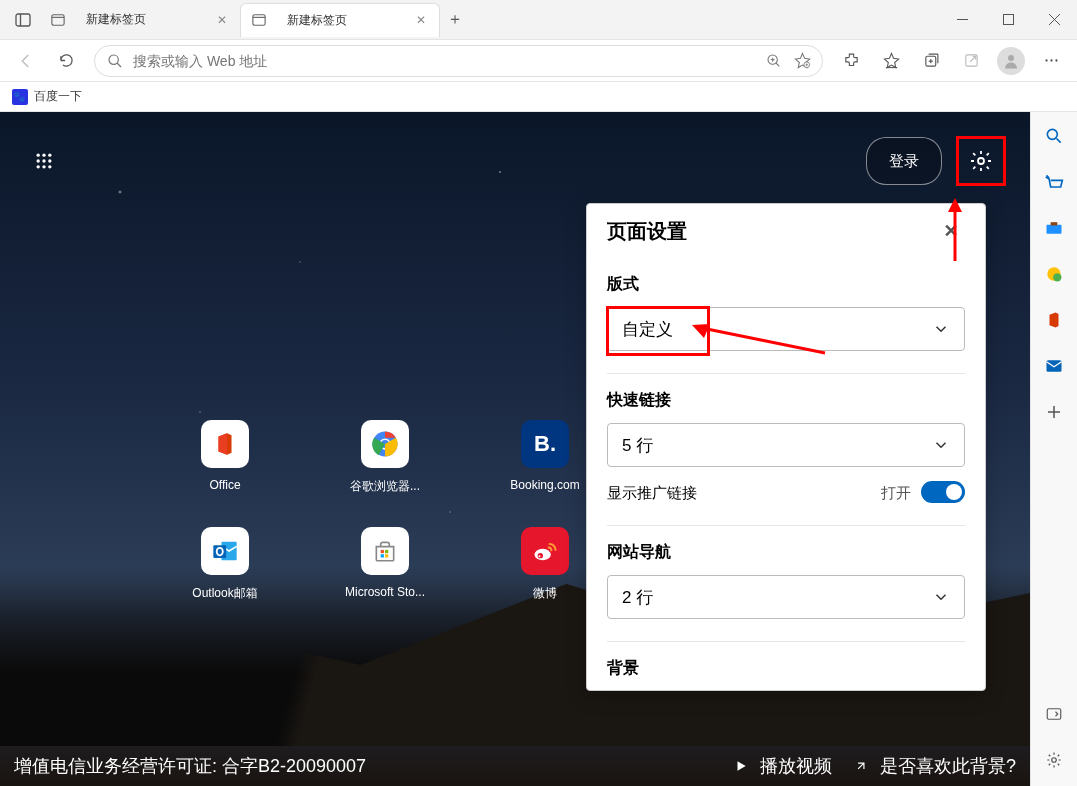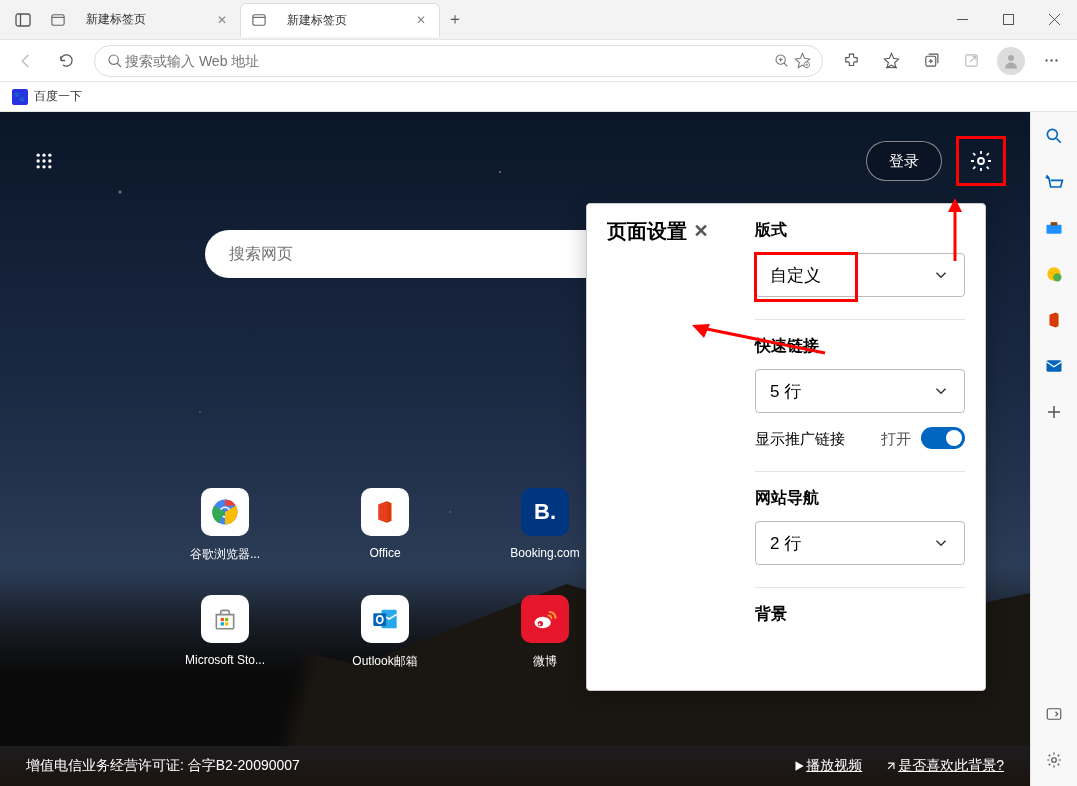--- a/index.html
+++ b/index.html
@@ -15,21 +15,21 @@
 .tab-favicon { width: 16px; height: 16px; display: flex; align-items: center; justify-content: center; color: #666; }
 .tab-close { width: 16px; height: 16px; display: flex; align-items: center; justify-content: center; color: #888; margin-left: auto; }
 .newtab-btn { width: 30px; height: 30px; display: flex; align-items: center; justify-content: center; color: #555; font-size: 16px; }
 .window-controls { display: flex; margin-left: auto; }
 .win-btn { width: 46px; height: 40px; display: flex; align-items: center; justify-content: center; color: #555; }
 
 
 .toolbar { height: 42px; display: flex; align-items: center; padding: 0 8px; gap: 4px; background: #fff; border-bottom: 1px solid #e5e5e5; }
 .tool-btn { width: 36px; height: 36px; display: flex; align-items: center; justify-content: center; color: #555; border-radius: 4px; }
 .tool-btn.disabled { color: #bbb; }
-.addressbar { flex: 1; height: 32px; border: 1px solid #ddd; border-radius: 16px; display: flex; align-items: center; padding: 0 10px; gap: 0; margin: 0 6px; }
+.addressbar { flex: 1; height: 32px; border: 1px solid #ddd; border-radius: 16px; display: flex; align-items: center; padding: 0 10px; gap: 8px; margin: 0 6px; }
 .addressbar input { border: none; outline: none; flex: 1; font-size: 14px; color: #666; background: transparent; }
 .addr-icon { width: 20px; height: 20px; display: flex; align-items: center; justify-content: center; color: #777; }
 .avatar { width: 28px; height: 28px; border-radius: 50%; background: #ddd; display: flex; align-items: center; justify-content: center; color: #888; }
 
 
 .bookmark-bar { height: 30px; display: flex; align-items: center; padding: 0 12px; gap: 6px; font-size: 12px; color: #333; border-bottom: 1px solid #e5e5e5; }
 .bm-favicon { width: 16px; height: 16px; background: #2932e1; border-radius: 2px; color: #fff; display: flex; align-items: center; justify-content: center; font-size: 10px; }
 
 
 .content-wrap { display: flex; height: calc(786px - 40px - 42px - 30px); }
@@ -41,38 +41,38 @@
  radial-gradient(1px 1px at 700px 200px,#ccc,transparent),
  radial-gradient(1px 1px at 200px 300px,#fff,transparent),
  radial-gradient(1px 1px at 450px 400px,#ddd,transparent),
  radial-gradient(1px 1px at 850px 120px,#fff,transparent);
  opacity:0.6; }
 .mountains { position:absolute; bottom:40px; left:0; right:0; height:180px; background: linear-gradient(to bottom, transparent, #0a0a0a 60%); }
 .mountains::before { content:""; position:absolute; inset:0; background: linear-gradient(105deg, transparent 30%, #1a1612 32%, #1a1612 100%); clip-path: polygon(0 100%, 0 60%, 15% 30%, 35% 55%, 55% 10%, 75% 45%, 100% 15%, 100% 100%); }
 
 .ntp-top { position: relative; display: flex; align-items: center; padding: 24px; }
 .apps-btn { width: 40px; height: 40px; display: flex; align-items: center; justify-content: center; color: #fff; }
-.login-btn { margin-left: auto; height: 40px; padding: 0 22px; border: 1px solid rgba(255,255,255,0.5); border-radius: 20px; color: #fff; font-size: 15px; display: flex; align-items: center; background: rgba(0,0,0,0.2); }
+.login-btn { margin-left: auto; height: 48px; padding: 0 22px; border: 1px solid rgba(255,255,255,0.5); border-radius: 20px; color: #fff; font-size: 15px; display: flex; align-items: center; background: rgba(0,0,0,0.2); }
 .gear-btn { width: 50px; height: 50px; margin-left: 14px; display: flex; align-items: center; justify-content: center; color: #fff; border: 3px solid #f00; }
 
 .searchbox { position: relative; margin: 20px auto 0; width: 620px; height: 48px; background: #fff; border-radius: 24px; display: flex; align-items: center; padding: 0 24px; }
 .searchbox input { border: none; outline: none; flex: 1; font-size: 16px; color: #666; }
 
 .quicklinks { position: relative; margin-top: 210px; padding: 0 190px; }
 .ql-row { display: flex; gap: 90px; margin-bottom: 32px; }
 .ql { display: flex; flex-direction: column; align-items: center; gap: 10px; width: 70px; }
 .ql-icon { width: 48px; height: 48px; border-radius: 10px; background: #fff; display: flex; align-items: center; justify-content: center; font-size: 24px; }
 .ql-label { color: #fff; font-size: 12px; text-align: center; white-space: nowrap; }
 
-.footer { position: absolute; bottom: 0; left: 0; right: 0; height: 40px; display: flex; align-items: center; padding: 0 26px; color: #fff; font-size: 14px; }
+.footer { position: absolute; bottom: 0; left: 0; right: 0; height: 40px; display: flex; align-items: center; padding: 0 14px; color: #fff; font-size: 18px; }
 .footer-right { margin-left: auto; display: flex; align-items: center; gap: 22px; }
-.footer-item { display: flex; align-items: center; gap: 0; text-decoration: underline; }
-
-
-.settings-panel { position: absolute; top: 203px; left: 586px; width: 400px; height: 488px; background: #fff; border: 1px solid #ccc; border-radius: 4px; box-shadow: 0 4px 20px rgba(0,0,0,0.25); display: flex; flex-direction: row; z-index:20; }
+.footer-item { display: flex; align-items: center; gap: 12px; }
+
+
+.settings-panel { position: absolute; top: 203px; left: 586px; width: 400px; height: 488px; background: #fff; border: 1px solid #ccc; border-radius: 4px; box-shadow: 0 4px 20px rgba(0,0,0,0.25); display: flex; flex-direction: column; z-index:20; }
 .panel-header { height: 54px; display: flex; align-items: center; padding: 0 20px; font-size: 20px; font-weight: 600; }
 .panel-close { margin-left: auto; width: 28px; height: 28px; display: flex; align-items: center; justify-content: center; color: #555; font-size: 18px; }
 .panel-body { flex: 1; overflow-y: auto; padding: 0 20px 20px; }
 .panel-body::-webkit-scrollbar { width: 8px; }
 .panel-body::-webkit-scrollbar-thumb { background: #ccc; border-radius: 4px; }
 .section-label { font-size: 16px; font-weight: 600; margin: 16px 0 12px; }
 .dropdown { width: 100%; height: 44px; border: 1px solid #bbb; border-radius: 4px; display: flex; align-items: center; padding: 0 14px; font-size: 17px; }
 .dropdown.highlight { position: relative; }
 .dropdown.highlight::after { content:""; position:absolute; left:-2px; top:-2px; width:98px; height:44px; border:3px solid #f00; pointer-events:none; }
 .chev { margin-left: auto; }
@@ -249,79 +249,76 @@
       </div>
       <div class="login-btn">登录</div>
       <div class="gear-btn">
         <svg width="24" height="24" viewBox="0 0 24 24">
             <circle cx="12" cy="12" r="3" fill="none" stroke="currentColor" stroke-width="1.8"></circle>
             <path d="M12 2v3m0 14v3M4.2 4.2l2.1 2.1m11.4 11.4 2.1 2.1M2 12h3m14 0h3M4.2 19.8l2.1-2.1m11.4-11.4 2.1-2.1" stroke="currentColor" stroke-width="1.8"></path>
           </svg>
       </div>
     </div>
 
-    <div class="searchbox">
-      <input placeholder="搜索网页" style="">
-    </div>
 
     <div class="quicklinks">
       <div class="ql-row">
+        <div class="ql">
+          <div class="ql-icon">
+              <svg width="26" height="26" viewBox="0 0 24 24">
+                <path d="M14 2L6 5v14l8 3 4-2V4z" fill="#d83b01"></path>
+                <path d="M6 5l8-3v20l-8-3z" fill="#ea3e23"></path>
+              </svg>
+            </div>
+          <span class="ql-label">Office</span>
+        </div>
         <div class="ql">
           <div class="ql-icon">
               <svg width="30" height="30" viewBox="0 0 24 24">
                 <circle cx="12" cy="12" r="10" fill="#4285f4"></circle>
                 <circle cx="12" cy="12" r="4.5" fill="#fff"></circle>
                 <circle cx="12" cy="12" r="3.2" fill="#4285f4"></circle>
                 <path d="M12 2a10 10 0 0 1 8.7 5H12" fill="#ea4335"></path>
                 <path d="M3.3 7A10 10 0 0 0 7 21l5-9" fill="#34a853"></path>
                 <path d="M12 22a10 10 0 0 0 8.7-15L12 12" fill="#fbbc05"></path>
               </svg>
             </div>
           <span class="ql-label">谷歌浏览器...</span>
         </div>
         <div class="ql">
+          <div class="ql-icon" style="background:#003580;color:#fff;font-weight:bold;font-size:22px">B.</div>
+          <span class="ql-label">Booking.com</span>
+        </div>
+      </div>
+      <div class="ql-row">
+        <div class="ql">
           <div class="ql-icon">
-              <svg width="26" height="26" viewBox="0 0 24 24">
-                <path d="M14 2L6 5v14l8 3 4-2V4z" fill="#d83b01"></path>
-                <path d="M6 5l8-3v20l-8-3z" fill="#ea3e23"></path>
+              <svg width="28" height="28" viewBox="0 0 24 24">
+                <rect x="9" y="4" width="13" height="16" rx="1" fill="#28a8ea"></rect>
+                <path d="M9 8l6.5 4L22 8" fill="none" stroke="#fff" stroke-width="1.3"></path>
+                <rect x="2" y="7" width="11" height="11" rx="1" fill="#0364b8"></rect>
+                <ellipse cx="7.5" cy="12.5" rx="2.6" ry="3.2" fill="none" stroke="#fff" stroke-width="1.6"></ellipse>
               </svg>
             </div>
-          <span class="ql-label">Office</span>
-        </div>
-        <div class="ql">
-          <div class="ql-icon" style="background:#003580;color:#fff;font-weight:bold;font-size:22px">B.</div>
-          <span class="ql-label">Booking.com</span>
-        </div>
-      </div>
-      <div class="ql-row">
+          <span class="ql-label">Outlook邮箱</span>
+        </div>
         <div class="ql">
           <div class="ql-icon">
               <svg width="26" height="26" viewBox="0 0 24 24">
                 <path d="M4 8h16v12a1 1 0 0 1-1 1H5a1 1 0 0 1-1-1z" fill="none" stroke="#888" stroke-width="1.5"></path>
                 <path d="M8 8V6a2 2 0 0 1 2-2h4a2 2 0 0 1 2 2v2" fill="none" stroke="#888" stroke-width="1.5"></path>
                 <rect x="8" y="11" width="3" height="3" fill="#f25022"></rect>
                 <rect x="12" y="11" width="3" height="3" fill="#7fba00"></rect>
                 <rect x="8" y="15" width="3" height="3" fill="#00a4ef"></rect>
                 <rect x="12" y="15" width="3" height="3" fill="#ffb900"></rect>
               </svg>
             </div>
           <span class="ql-label">Microsoft Sto...</span>
         </div>
         <div class="ql">
-          <div class="ql-icon">
-              <svg width="28" height="28" viewBox="0 0 24 24">
-                <rect x="9" y="4" width="13" height="16" rx="1" fill="#28a8ea"></rect>
-                <path d="M9 8l6.5 4L22 8" fill="none" stroke="#fff" stroke-width="1.3"></path>
-                <rect x="2" y="7" width="11" height="11" rx="1" fill="#0364b8"></rect>
-                <ellipse cx="7.5" cy="12.5" rx="2.6" ry="3.2" fill="none" stroke="#fff" stroke-width="1.6"></ellipse>
-              </svg>
-            </div>
-          <span class="ql-label">Outlook邮箱</span>
-        </div>
-        <div class="ql">
           <div class="ql-icon" style="background:#e6162d;color:#fff">
               <svg width="28" height="28" viewBox="0 0 24 24">
                 <ellipse cx="10" cy="15" rx="7" ry="5" fill="#fff"></ellipse>
                 <circle cx="8" cy="16" r="2.3" fill="#e6162d"></circle>
                 <circle cx="7.3" cy="16.5" r="0.9" fill="#fff"></circle>
                 <path d="M16 6a5 5 0 0 1 5 5" fill="none" stroke="#ff9933" stroke-width="1.8" stroke-linecap="round"></path>
                 <path d="M15 9a2.5 2.5 0 0 1 2.5 2.5" fill="none" stroke="#ff9933" stroke-width="1.6" stroke-linecap="round"></path>
               </svg>
             </div>
           <span class="ql-label">微博</span>

